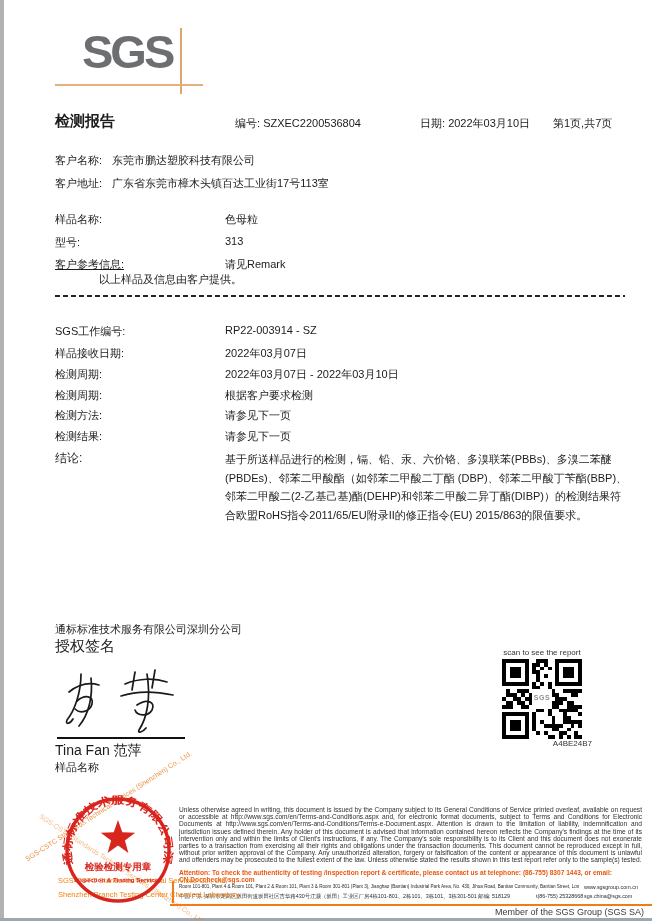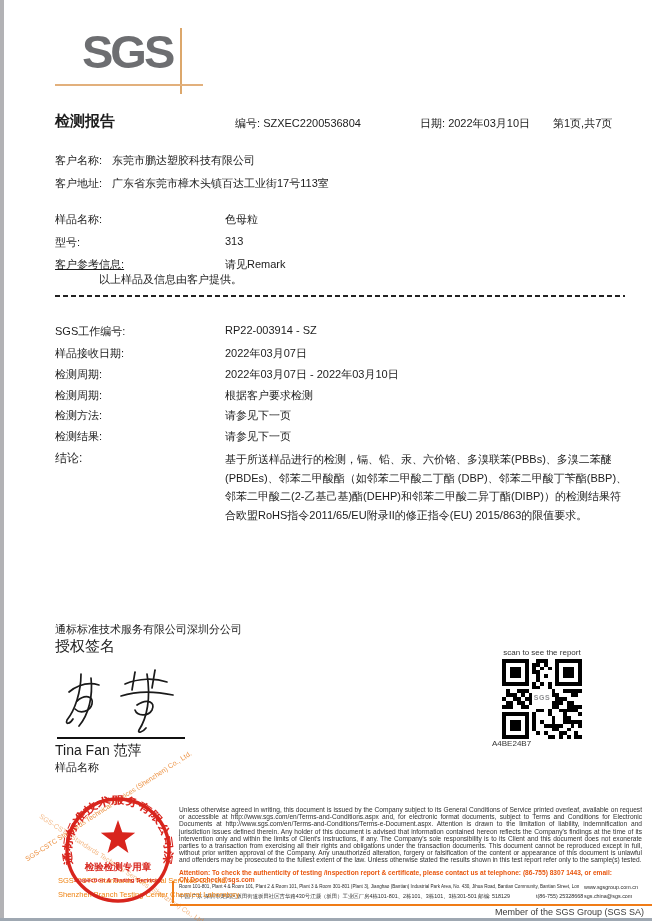--- a/index.html
+++ b/index.html
@@ -35,21 +35,21 @@
   .sig-svg{left:55px;top:662px;}
   .sig-underline{left:57px;top:737px;width:128px;height:2px;background:#111;}
   .sig-name{left:55px;top:742px;font-size:14px;}
   .sig-role{left:55px;top:760px;font-size:11px;}
 
   .qr-caption{left:492px;top:648px;width:100px;text-align:center;font-size:8px;color:#333;}
   .qr-box{left:502px;top:659px;width:80px;height:80px;}
   .qr-box svg{display:block;width:80px;height:80px;}
   .qr-watermark{left:533px;top:694px;width:18px;text-align:center;font-size:7px;
                 font-weight:bold;color:#8f9093;letter-spacing:0.5px;background:#fff;}
-  .qr-code-text{left:492px;top:739px;width:100px;text-align:left;font-size:8px;color:#333;}
+  .qr-code-text{left:492px;top:739px;width:100px;text-align:right;font-size:8px;color:#333;}
 
   
   .stamp-diagonal1{left:26px;top:856px;width:210px;font-size:7px;color:rgba(233,124,30,0.85);
                    transform:rotate(-33deg);transform-origin:left center;white-space:nowrap;z-index:1;}
   .stamp-diagonal2{left:40px;top:812px;width:210px;font-size:7px;color:rgba(233,124,30,0.55);
                    transform:rotate(33deg);transform-origin:left center;white-space:nowrap;z-index:1;}
   .co-line1{left:58px;top:876px;font-size:7.5px;color:#ef8312;white-space:nowrap;z-index:1;}
   .co-line2{left:58px;top:890px;font-size:7.5px;color:#ef8312;white-space:nowrap;z-index:1;}
   .stamp-svg{left:60px;top:792px;z-index:2;}
 

